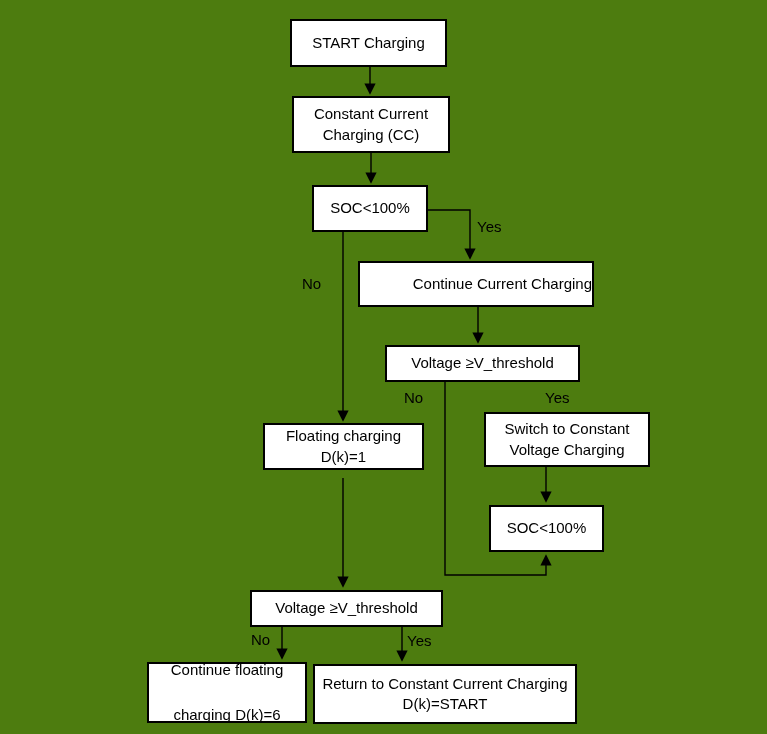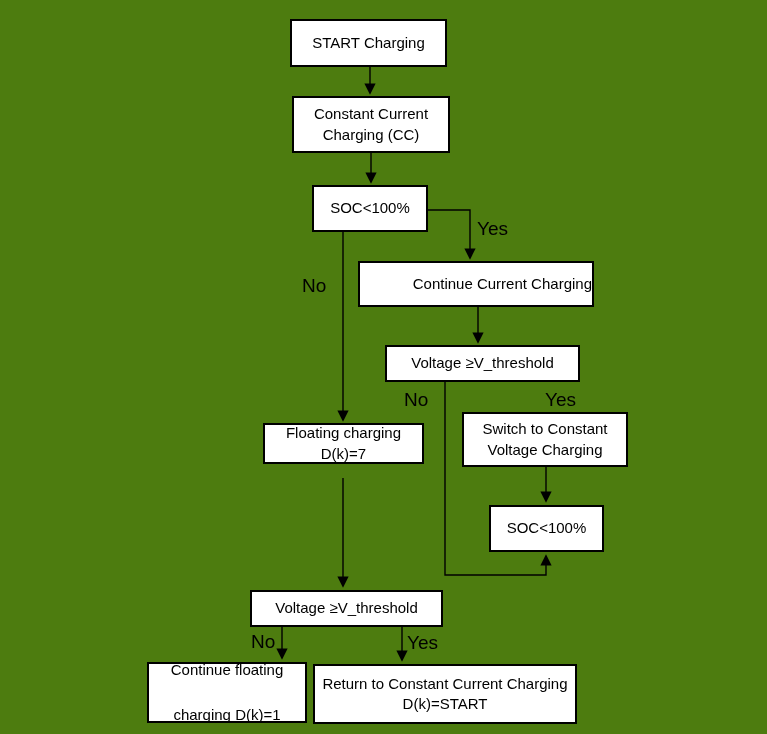--- a/index.html
+++ b/index.html
@@ -30,21 +30,21 @@
     flex-direction: column;
     align-items: center;
     justify-content: center;
     text-align: center;
     font-size: 15px;
     line-height: 1.35;
   }
   .node span { display: block; white-space: nowrap; }
   .edge-label {
     position: absolute;
-    font-size: 19px;
+    font-size: 15px;
     line-height: 1;
     white-space: nowrap;
   }
 </style>
 </head>
 <body>
 
 <div id="canvas">
 
   <svg id="edges" viewBox="0 0 767 734" xmlns="http://www.w3.org/2000/svg">
@@ -81,41 +81,41 @@
   </div>
 
   <div class="node" style="left:358px; top:261px; width:236px; height:46px;align-items:flex-end;">
     <span>Continue Current Charging</span>
   </div>
 
   <div class="node" style="left:385px; top:345px; width:195px; height:37px;">
     <span>Voltage ≥V_threshold</span>
   </div>
 
-  <div class="node" style="left:462px; top:412px; width:166px; height:55px;">
+  <div class="node" style="left:484px; top:412px; width:166px; height:55px;">
     <span>Switch to Constant</span>
     <span>Voltage Charging</span>
   </div>
 
   <div class="node" style="left:489px; top:505px; width:115px; height:47px;">
     <span>SOC&lt;100%</span>
   </div>
 
-  <div class="node" style="left:263px; top:423px; width:161px; height:41px;">
+  <div class="node" style="left:263px; top:423px; width:161px; height:47px;">
     <span>Floating charging</span>
-    <span>D(k)=7</span>
+    <span>D(k)=1</span>
   </div>
 
   <div class="node" style="left:250px; top:590px; width:193px; height:37px;">
     <span>Voltage ≥V_threshold</span>
   </div>
 
   <div class="node" style="left:147px; top:662px; width:160px; height:61px;gap:24px;">
     <span>Continue floating</span>
-    <span>charging D(k)=1</span>
+    <span>charging D(k)=6</span>
   </div>
 
   <div class="node" style="left:313px; top:664px; width:264px; height:60px;">
     <span>Return to Constant Current Charging</span>
     <span>D(k)=START</span>
   </div>
 
   <span class="edge-label" style="left:477px; top:219px;">Yes</span>
   <span class="edge-label" style="left:302px; top:276px;">No</span>
   <span class="edge-label" style="left:404px; top:390px;">No</span>

